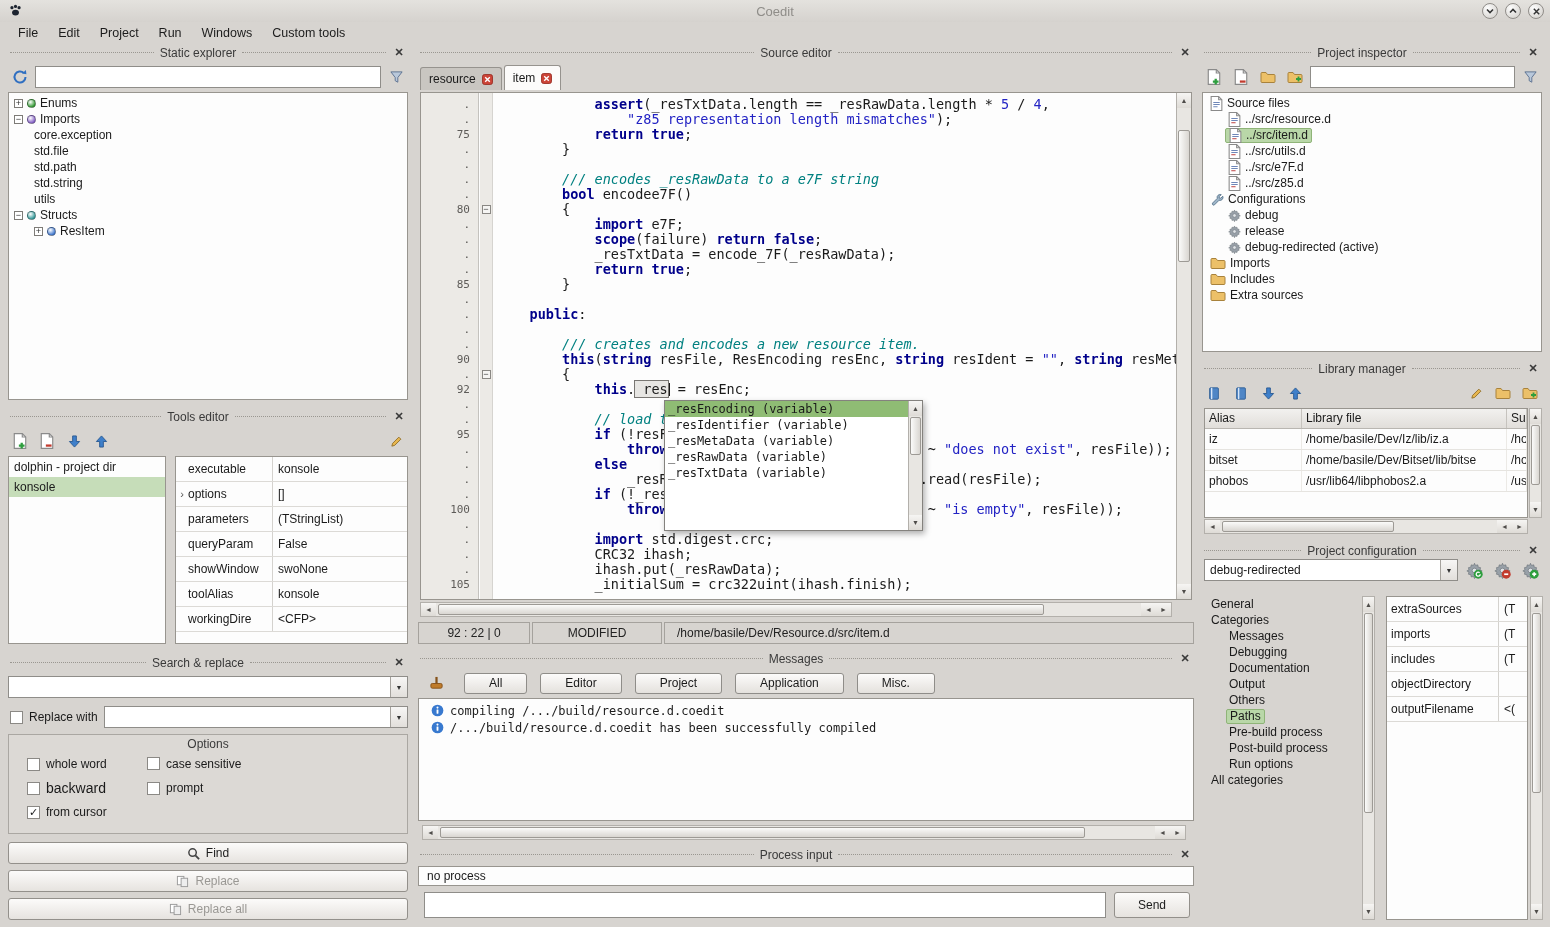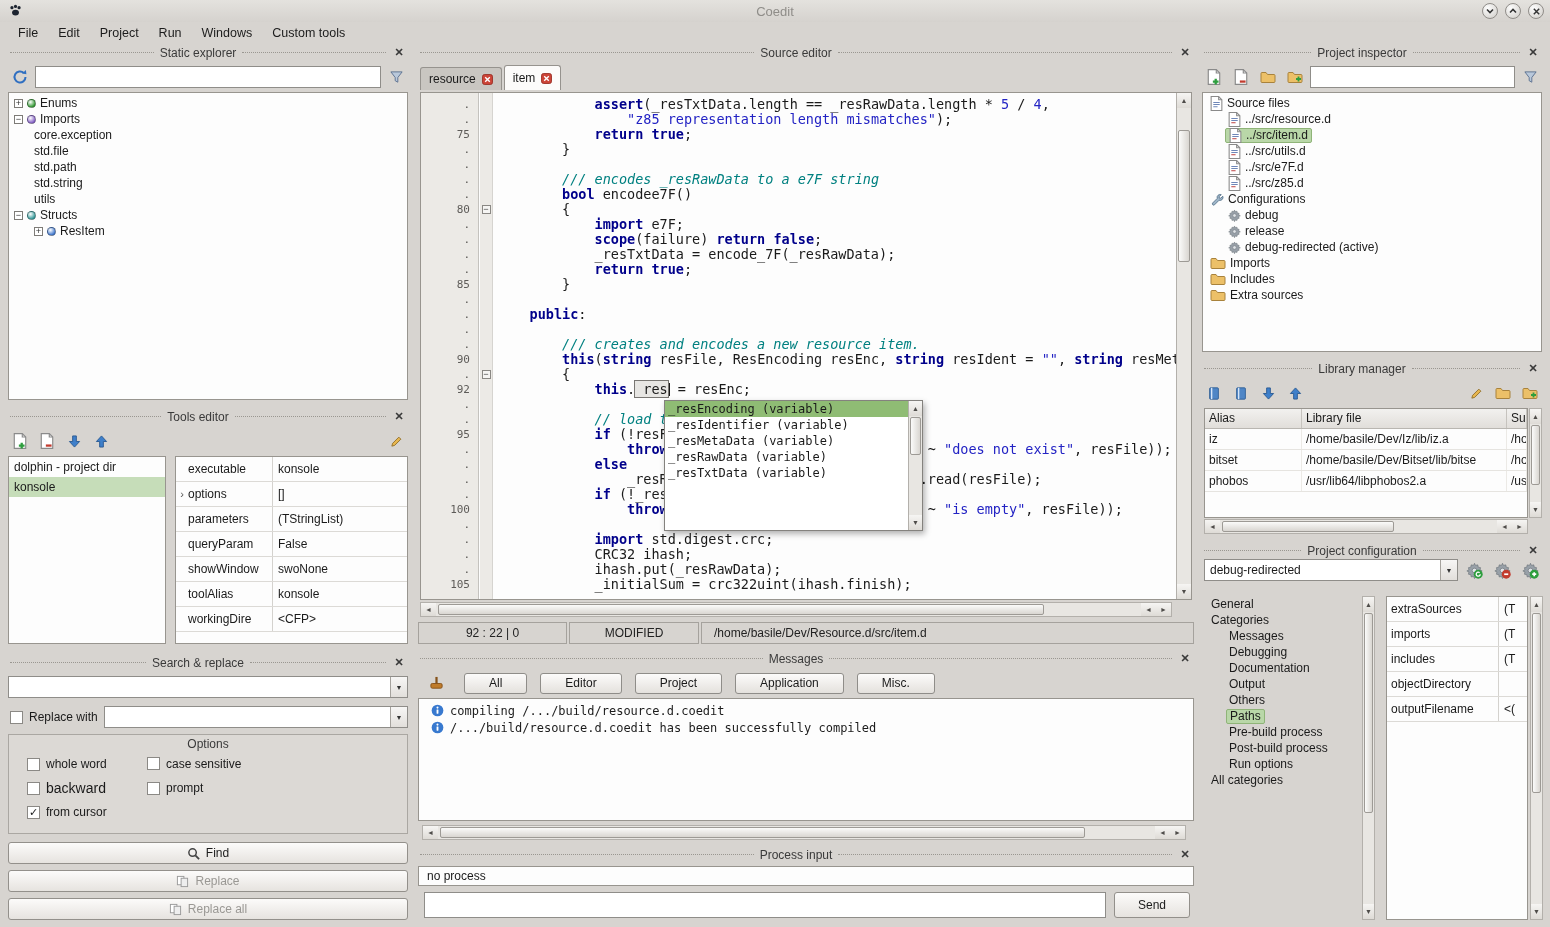--- a/index.html
+++ b/index.html
@@ -527,21 +527,21 @@
   </div>
   <div class="sbh" id="ed-hscroll">
     <span class="sbtn">◄</span>
     <span class="sbtrack">
         <span class="sbthumb-h" style="left:2px;width:86%"></span>
       </span>
     <span class="sbtn">◄</span>
     <span class="sbtn">►</span>
   </div>
   <div class="statusbar">
-    <span class="scell" style="width:149px">92 : 22 | 0</span>
+    <span class="scell" style="width:112px">92 : 22 | 0</span>
     <span class="scell" style="width:130px">MODIFIED</span>
     <span class="scell path grow">/home/basile/Dev/Resource.d/src/item.d</span>
   </div>
   <div id="popup">
     <div id="popup-list">
         <div class="prow-c sel">_resEncoding (variable)</div>
         <div class="prow-c">_resIdentifier (variable)</div>
         <div class="prow-c">_resMetaData (variable)</div>
         <div class="prow-c">_resRawData (variable)</div>
         <div class="prow-c">_resTxtData (variable)</div>

